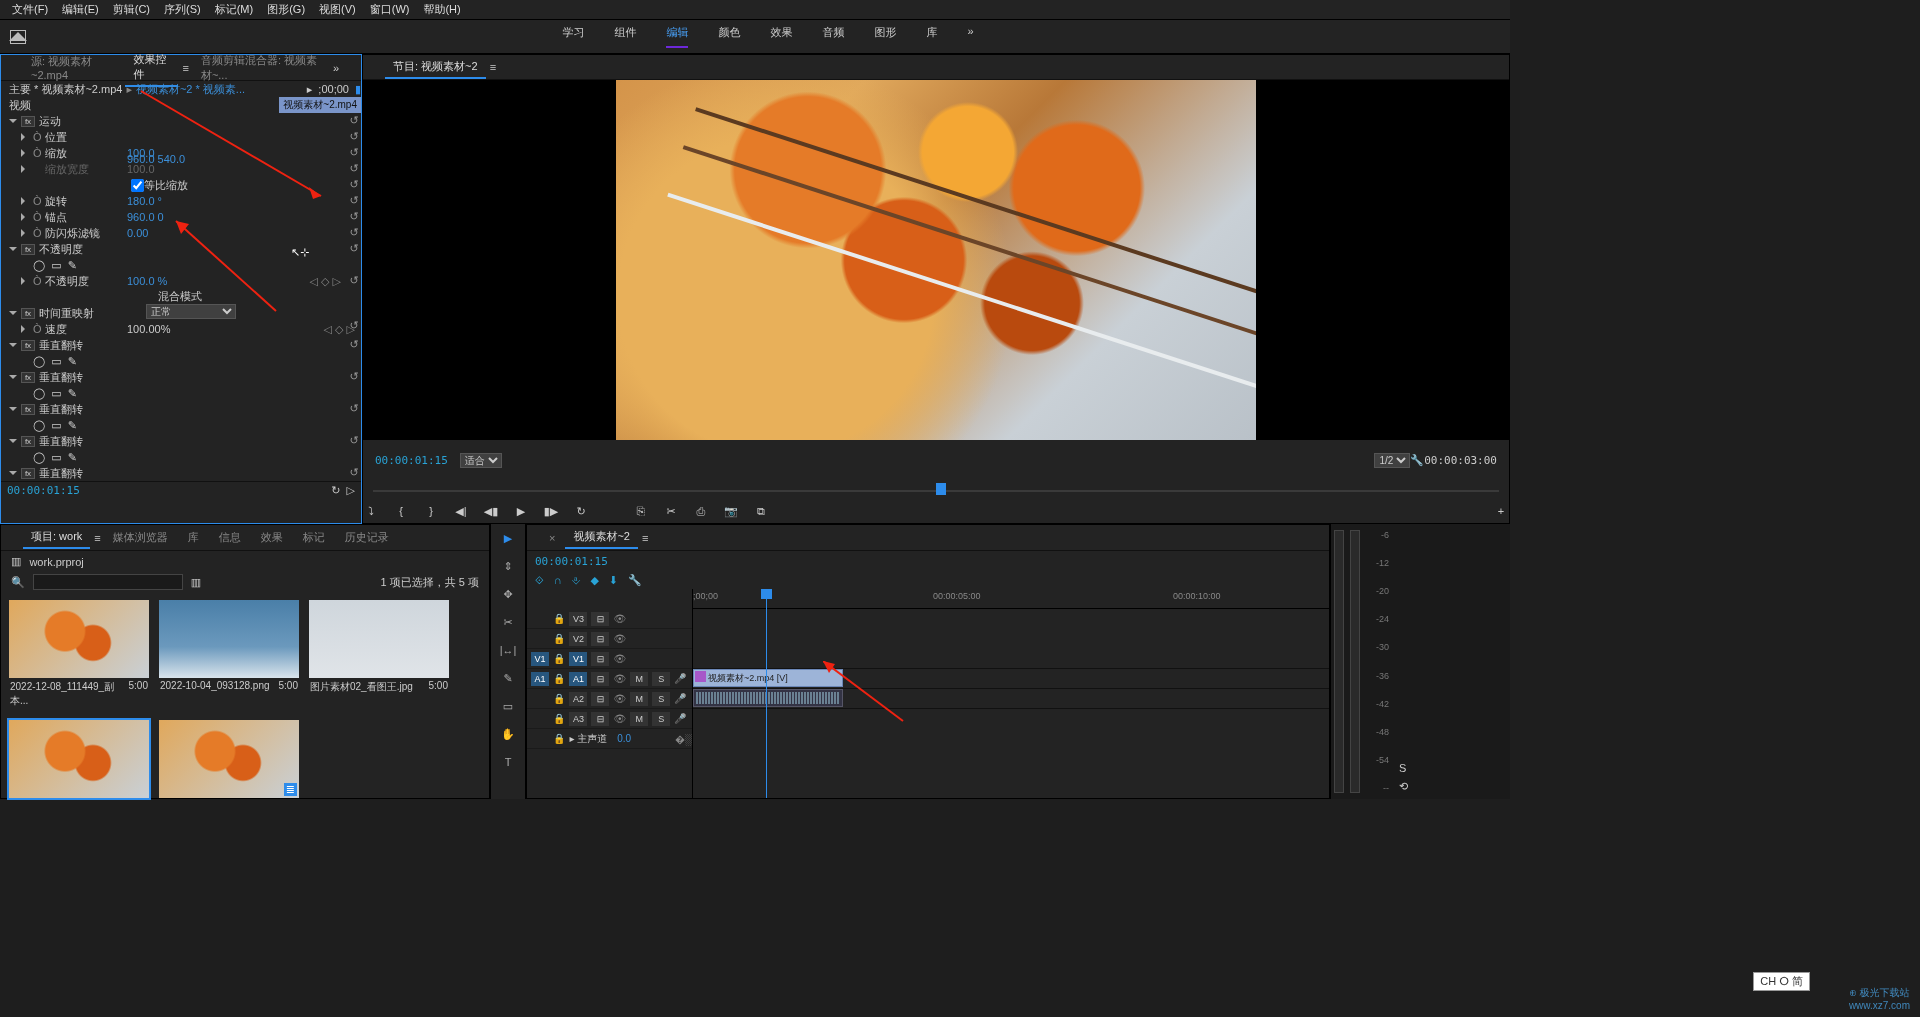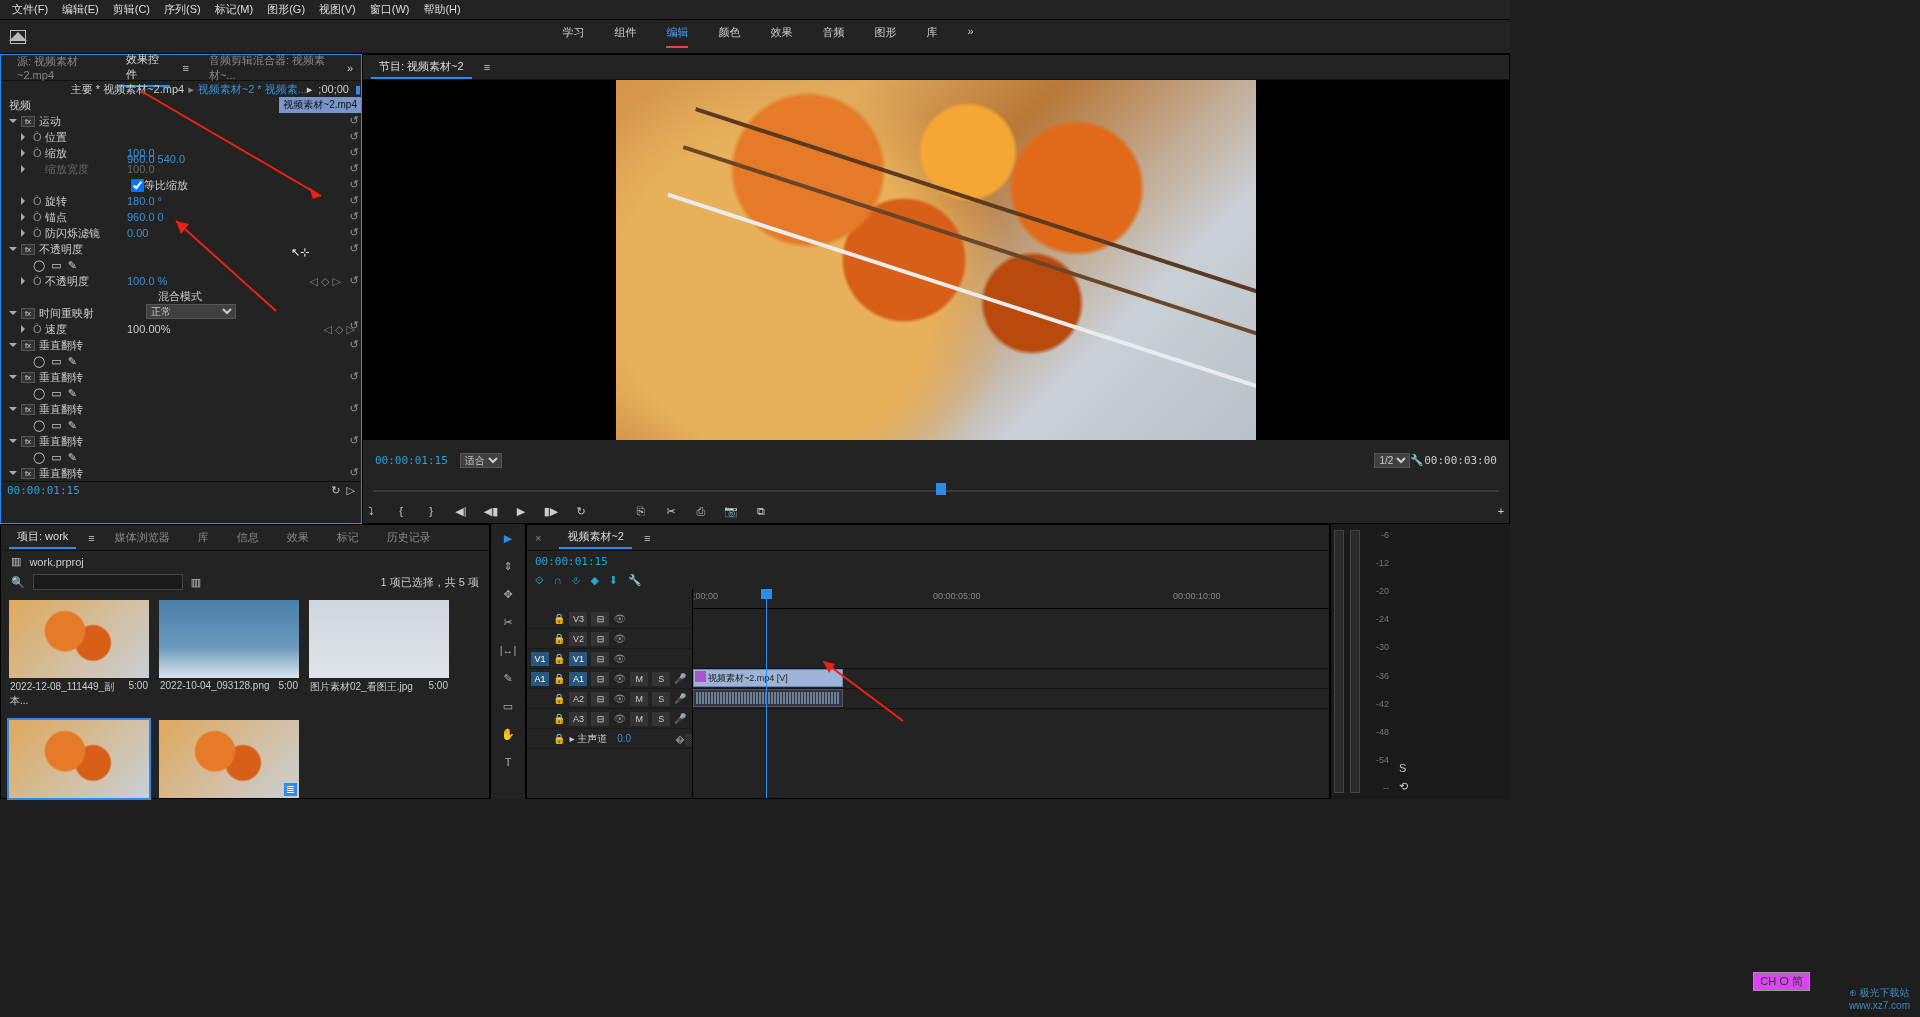--- a/index.html
+++ b/index.html
@@ -6,25 +6,25 @@
 body { background:#1e1e1e; color:#ccc; font-size:11px; width:1920px; height:1017px; overflow:hidden; width:1510px; height:800px; transform-origin:top left; }
 
 .row { display:flex; align-items:center; }
 .col { display:flex; flex-direction:column; }
 .menubar { background:#232323; height:20px; display:flex; align-items:center; padding:0 6px; gap:2px; border-bottom:1px solid #000; }
 .menubar span { padding:2px 6px; color:#ddd; }
 .toolbar { background:#232323; height:34px; display:flex; align-items:center; border-bottom:1px solid #000; }
 .home-ico { width:16px; height:14px; border:1px solid #bbb; position:relative; margin-left:10px; }
 .home-ico:before { content:""; position:absolute; top:-8px; left:-2px; border:9px solid transparent; border-bottom-color:#bbb; }
 .ws-tabs { flex:1; display:flex; justify-content:center; gap:30px; color:#ccc; }
-.ws-tabs .active { color:#48a0f7; border-bottom:2px solid #ef4444; padding-bottom:6px; }
+.ws-tabs .active { color:#48a0f7; border-bottom:2px solid #6d28d9; padding-bottom:6px; }
 .main { display:flex; height:470px; }
 .panel { background:#232323; border:1px solid #000; position:relative; }
 .panel.sel { border:1px solid #2d8ceb; }
-.panel-tabs { display:flex; height:26px; align-items:center; border-bottom:1px solid #111; padding:0 8px; gap:12px; }
+.panel-tabs { display:flex; height:26px; align-items:center; border-bottom:1px solid #111; padding:0 22px; gap:4px; }
 .ptab { padding:3px 8px; color:#888; }
 .ptab.active { color:#ddd; border-bottom:2px solid #2d8ceb; }
 .ec-body { height:400px; overflow:hidden; position:relative; }
 .ec-row { display:flex; align-items:center; height:16px; padding-left:8px; }
 .tri { width:0;height:0;border:4px solid transparent;border-left-color:#aaa; margin-right:4px;}
 .tri.open { border-left-color:transparent; border-top-color:#aaa; margin-top:4px;}
 .fx-badge { background:#333; border:1px solid #555; width:14px; height:11px; font-size:8px; text-align:center; line-height:9px; margin-right:4px; }
 .reset { width:14px; height:14px; color:#999; text-align:center; }
 .val { color:#3b8fd9; }
 .clip-lbl { background:#7a95c9; color:#111; padding:1px 4px; font-size:10px; }
@@ -130,21 +130,21 @@
   <div class="panel sel" style="width:362px;">
     <div class="panel-tabs">
       <span class="ptab">源: 视频素材~2.mp4</span>
       <span class="ptab active">效果控件</span>
       <span>≡</span>
       <span class="ptab">音频剪辑混合器: 视频素材~...</span>
       <span style="margin-left:auto">»</span>
     </div>
     <div class="ec-body">
 
-      <div class="ec-row" style="justify-content:flex-end;">
+      <div class="ec-row" style="justify-content:space-between;">
         <div class="row">
           <span>主要 * 视频素材~2.mp4</span>
           <span style="margin:0 4px;color:#888">▸</span>
           <span class="val">视频素材~2 * 视频素...</span>
         </div>
         <div class="row" style="gap:6px;">
           <span>▸</span>
           <span>;00;00</span>
           <span style="color:#2d8ceb">▮</span>
         </div>
@@ -586,17 +586,17 @@
         <span>-54</span>
         <span>--</span>
       </div>
     <div class="col" style="justify-content:flex-end;padding:6px;gap:6px">
       <span>S</span>
       <span>⟲</span>
     </div>
   </div>
 </div>
 
-<div style="position:fixed;right:110px;bottom:26px;background:#d946ef;color:#333;padding:1px 6px;border:1px solid #999">CH ⵔ 简</div>
+<div style="position:fixed;right:110px;bottom:26px;background:#ffffff;color:#333;padding:1px 6px;border:1px solid #999">CH ⵔ 简</div>
 <div class="watermark">
   <div>⊕ 极光下载站</div>
     <div>www.xz7.com</div>
 </div>
 
 </body></html>

